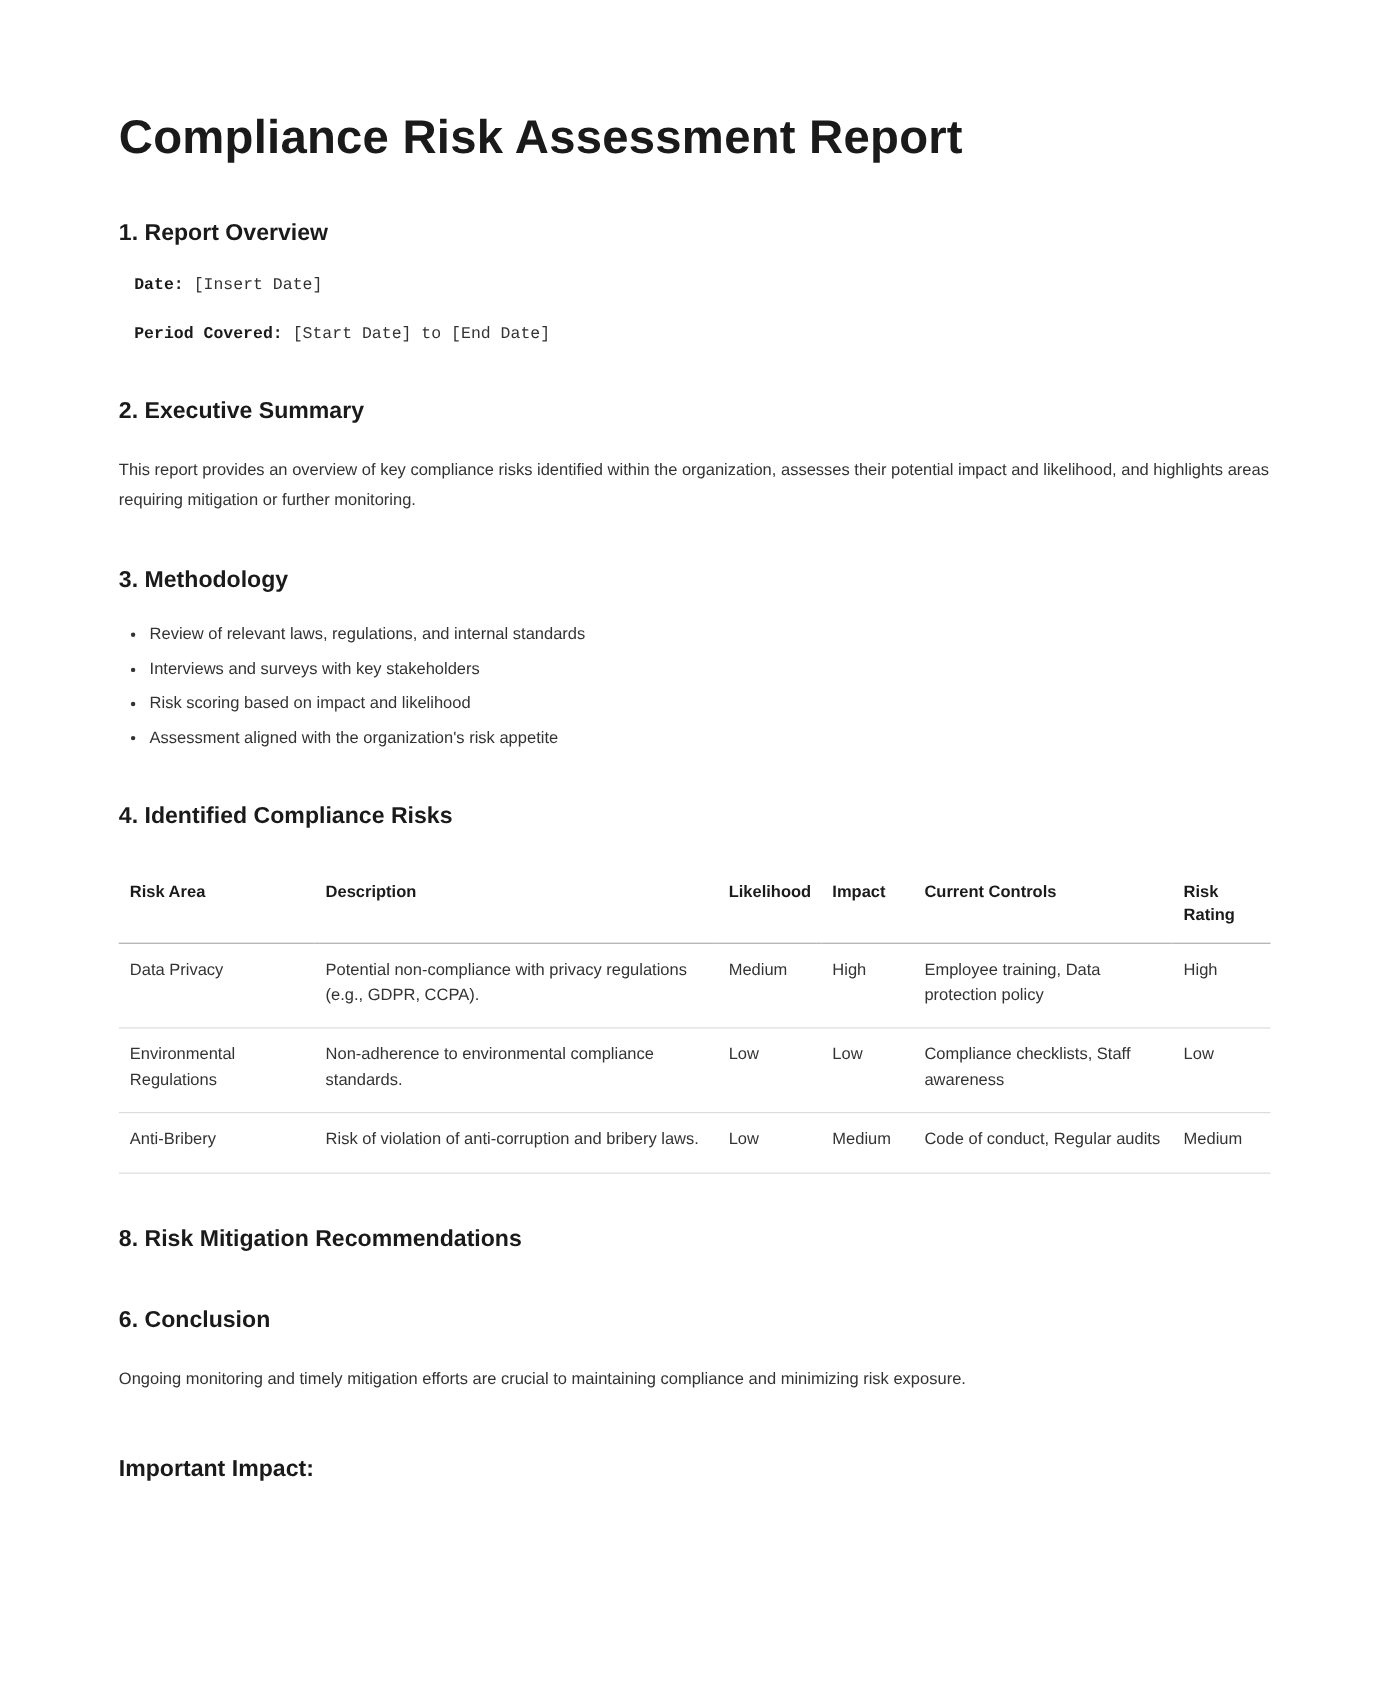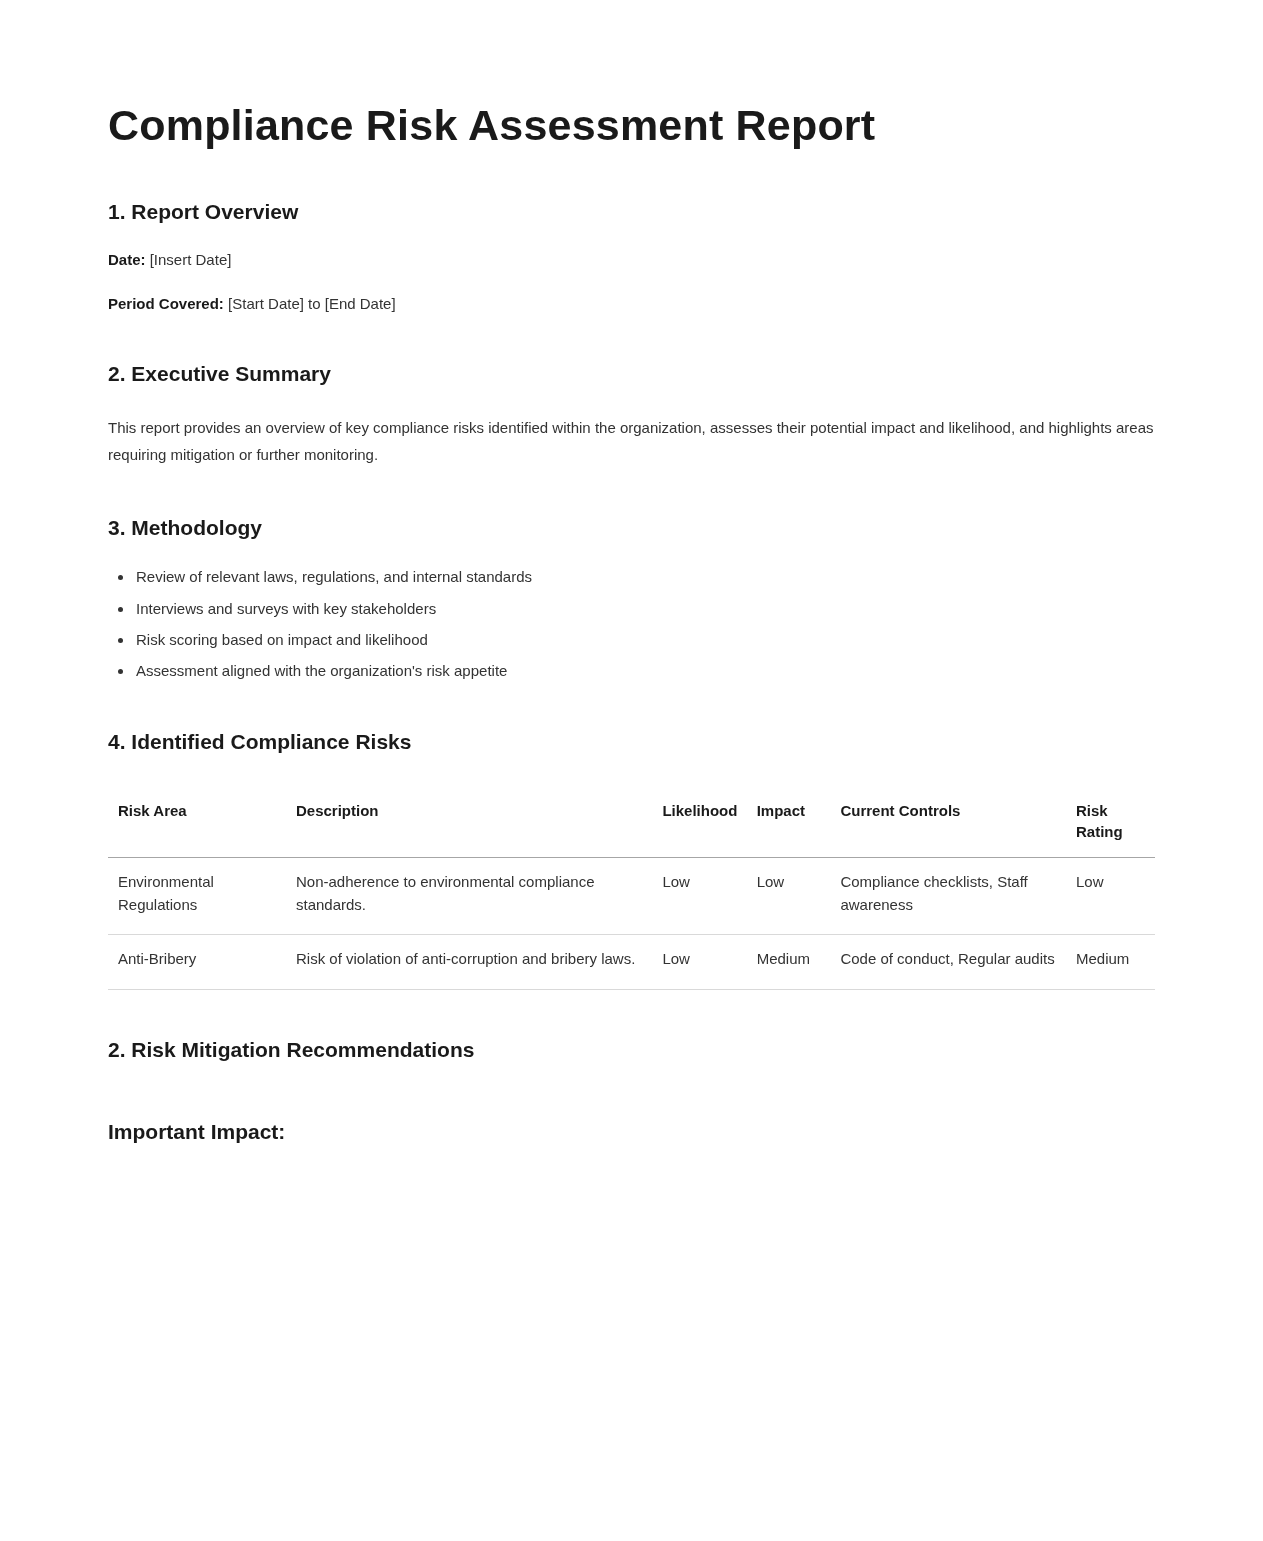--- a/index.html
+++ b/index.html
@@ -31,22 +31,23 @@
     font-size: 21px;
     line-height: 1.25;
     font-weight: 700;
     color: var(--heading, #1a1a1a);
   }
   p.body-text {
     margin: 27px 0;
     line-height: 1.8;
   }
   p.field {
-    margin: 23px 0;
+    margin: 23px 14px;
     line-height: 1.4;
+    font-family: Liberation Mono, monospace;
   }
   p.field strong { font-weight: 700; color: var(--heading, #262626); }
   ul.bullet-list {
     margin: 20px 0 28px 0;
     padding-left: 26px;
   }
   ul.bullet-list li {
     margin: 8px 0;
     line-height: 1.55;
     padding-left: 2px;
@@ -125,39 +126,51 @@
           <th>Risk Area</th>
           <th>Description</th>
           <th>Likelihood</th>
           <th>Impact</th>
           <th>Current Controls</th>
           <th>Risk Rating</th>
         </tr>
       </thead>
       <tbody>
         <tr>
+          <td>Data Privacy</td>
+          <td>Potential non-compliance with privacy regulations (e.g., GDPR, CCPA).</td>
+          <td>Medium</td>
+          <td>High</td>
+          <td>Employee training, Data protection policy</td>
+          <td>High</td>
+        </tr>
+        <tr>
           <td>Environmental Regulations</td>
           <td>Non-adherence to environmental compliance standards.</td>
           <td>Low</td>
           <td>Low</td>
           <td>Compliance checklists, Staff awareness</td>
           <td>Low</td>
         </tr>
         <tr>
           <td>Anti-Bribery</td>
           <td>Risk of violation of anti-corruption and bribery laws.</td>
           <td>Low</td>
           <td>Medium</td>
           <td>Code of conduct, Regular audits</td>
           <td>Medium</td>
         </tr>
       </tbody>
     </table>
   </section>
 
   <section>
-    <h2>2. Risk Mitigation Recommendations</h2>
+    <h2>8. Risk Mitigation Recommendations</h2>
   </section>
 
+  <section>
+    <h2>6. Conclusion</h2>
+    <p class="body-text">Ongoing monitoring and timely mitigation efforts are crucial to maintaining compliance and minimizing risk exposure.</p>
+  </section>
 
   <h2 class="notes-heading">Important Impact:</h2>
 
 </div>
 
 </body></html>

